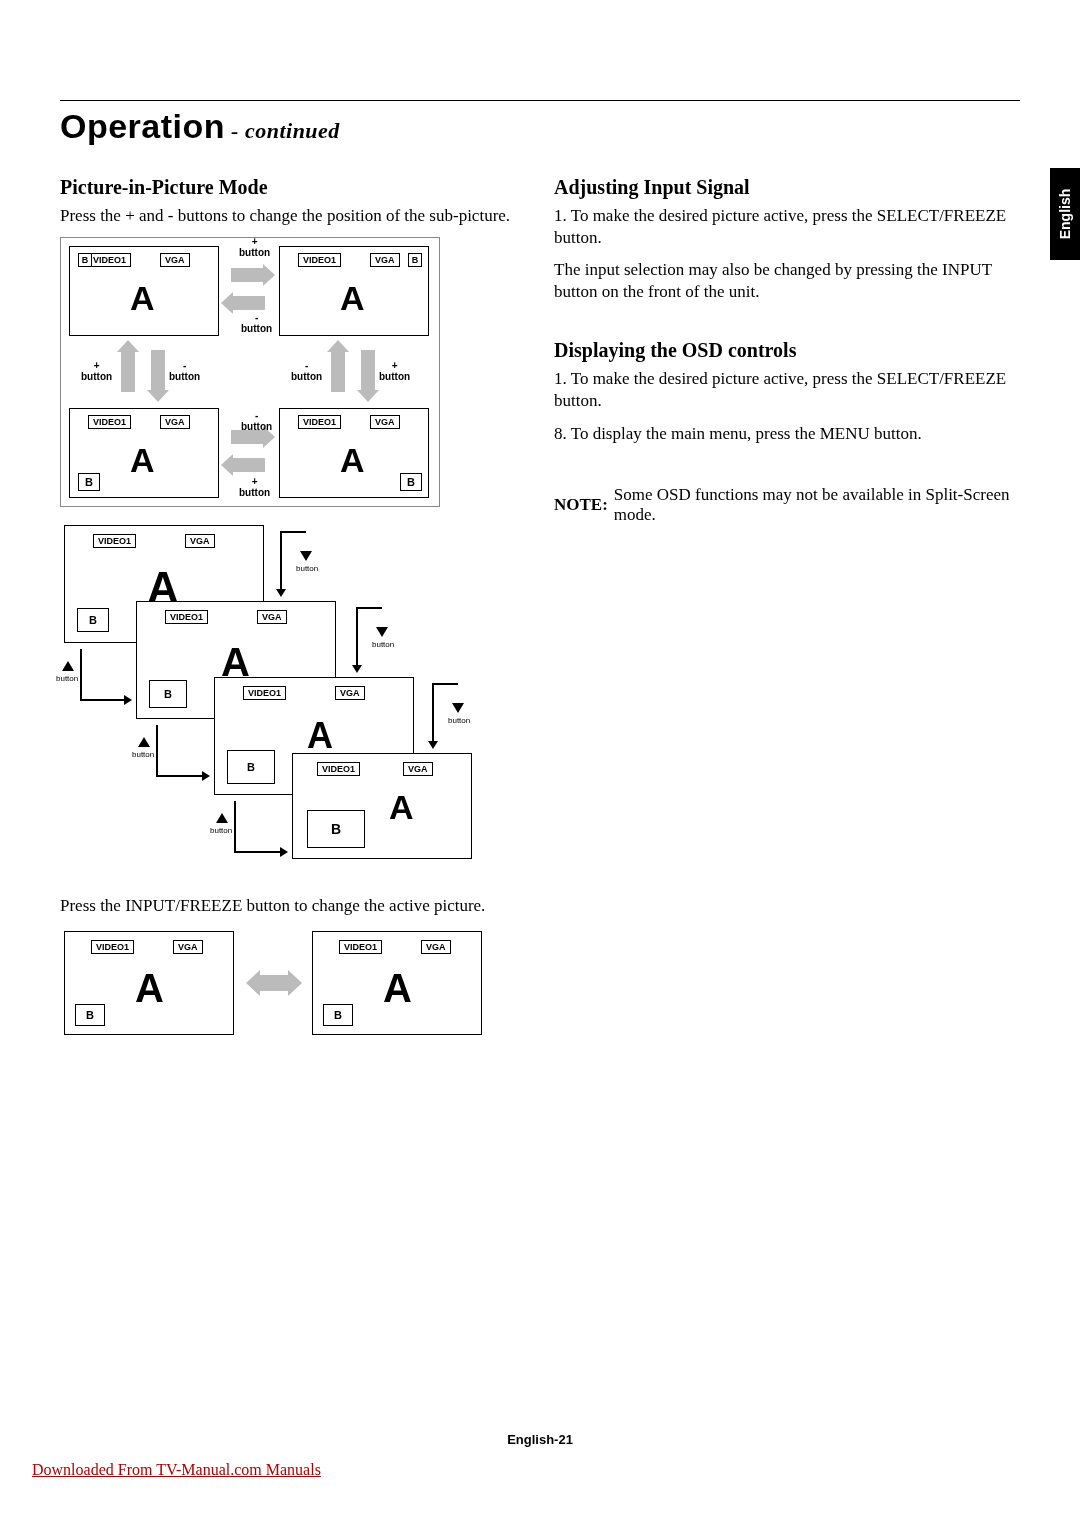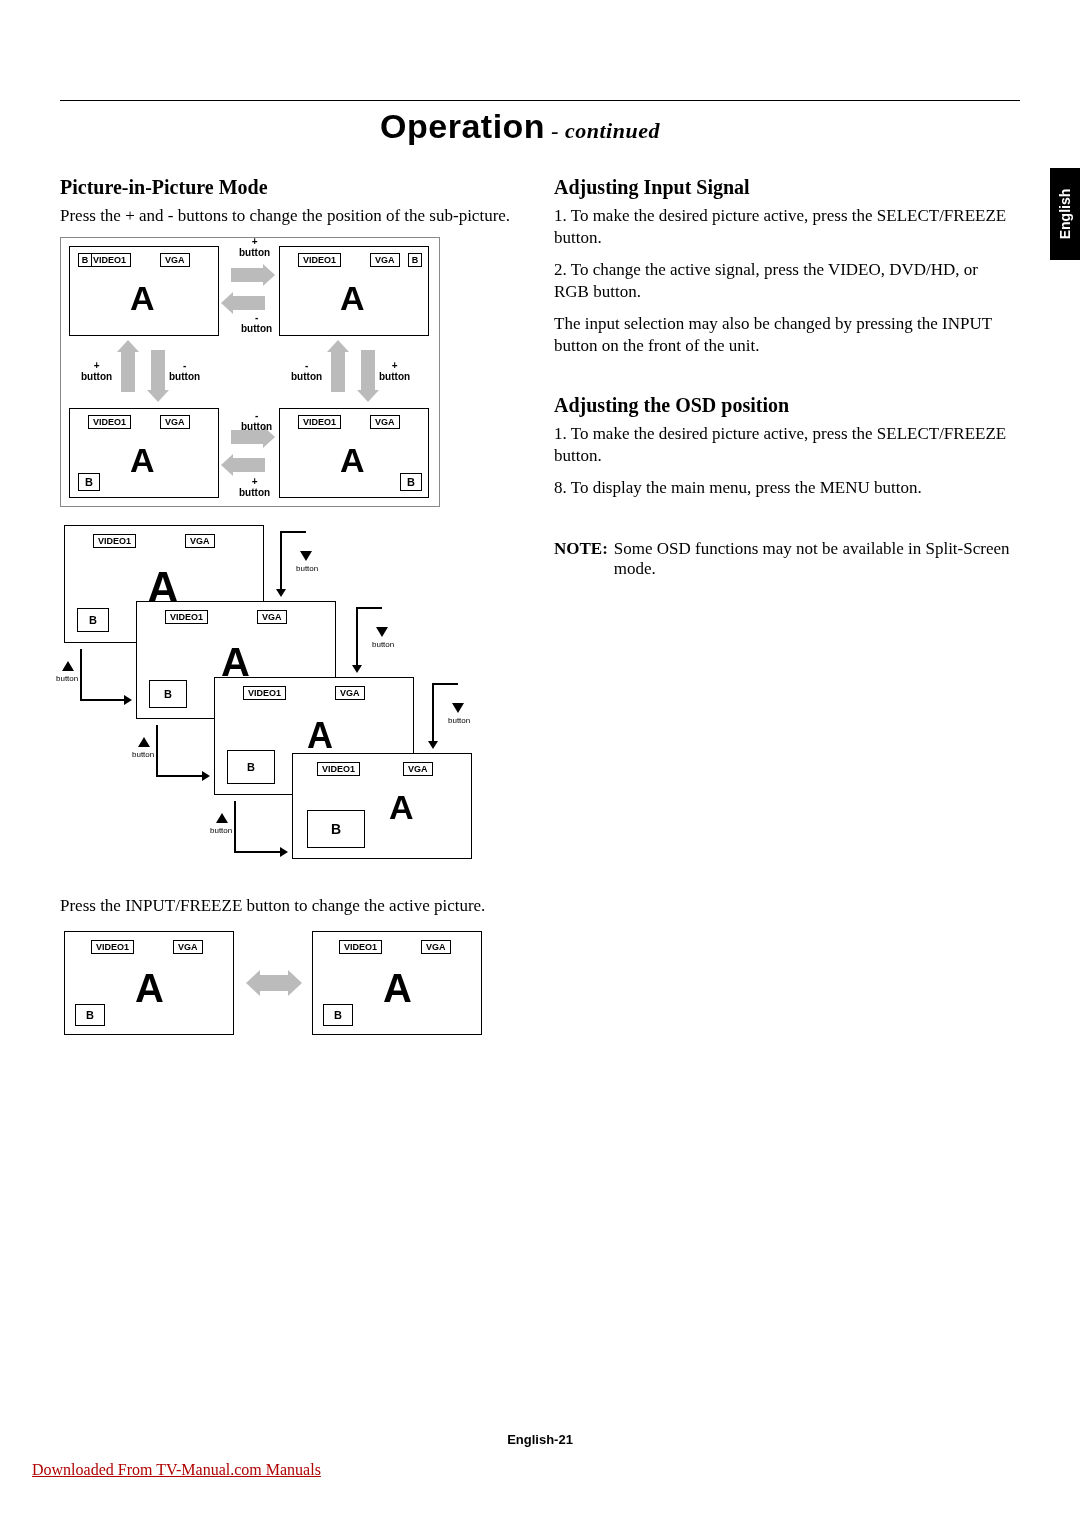--- a/index.html
+++ b/index.html
@@ -16,21 +16,21 @@
     box-sizing: border-box;
     width: 100%;
     height: 100%;
     position: relative;
   }
   .rule {
     border-top: 1.5px solid #000;
     margin-bottom: 6px;
   }
   .page-title {
-    text-align: center;
+    text-align: left;
     font-family: Arial, Helvetica, sans-serif;
     font-weight: 800;
     font-size: 34px;
     letter-spacing: 0.5px;
     margin-right: 40px;
   }
   .page-title .cont {
     font-style: italic;
     font-weight: 700;
     font-size: 22px;
@@ -72,20 +72,21 @@
   p {
     font-size: 17px;
     line-height: 1.3;
     margin: 6px 0 10px 0;
   }
   .note-row {
     display: flex;
     gap: 6px;
     font-size: 17px;
     margin-top: 40px;
+    align-items: center;
   }
   .note-row .nb { font-weight: bold; flex: 0 0 auto; }
   .note-row .nt { flex: 1 1 auto; }
   .footer-page {
     position: absolute;
     bottom: 80px;
     left: 0; right: 0;
     text-align: center;
     font-family: Arial, sans-serif;
     font-weight: bold;
@@ -364,24 +365,23 @@
           <span class="pip" style="left:10px;bottom:8px;width:28px;height:20px;">B</span>
         </div>
         <div class="dblarrow" style="left:198px;top:48px;width:32px;"></div>
       </div>
 
     </div>
 
     <div class="col">
       <h2>Adjusting Input Signal</h2>
       <p>1. To make the desired picture active, press the SELECT/FREEZE button.</p>
-      <p>2. To change the active signal, press the VIDEO, DVD/HD, or RGB button.</p>
       <p>The input selection may also be changed by pressing the INPUT button on the front of the unit.</p>
 
-      <h2 style="margin-top:36px;">Adjusting the OSD position</h2>
+      <h2 style="margin-top:36px;">Displaying the OSD controls</h2>
       <p>1. To make the desired picture active, press the SELECT/FREEZE button.</p>
       <p>8. To display the main menu, press the MENU button.</p>
 
       <div class="note-row">
         <span class="nb">NOTE:</span>
         <span class="nt">Some OSD functions may not be available in Split-Screen mode.</span>
       </div>
     </div>
   </div>
 

